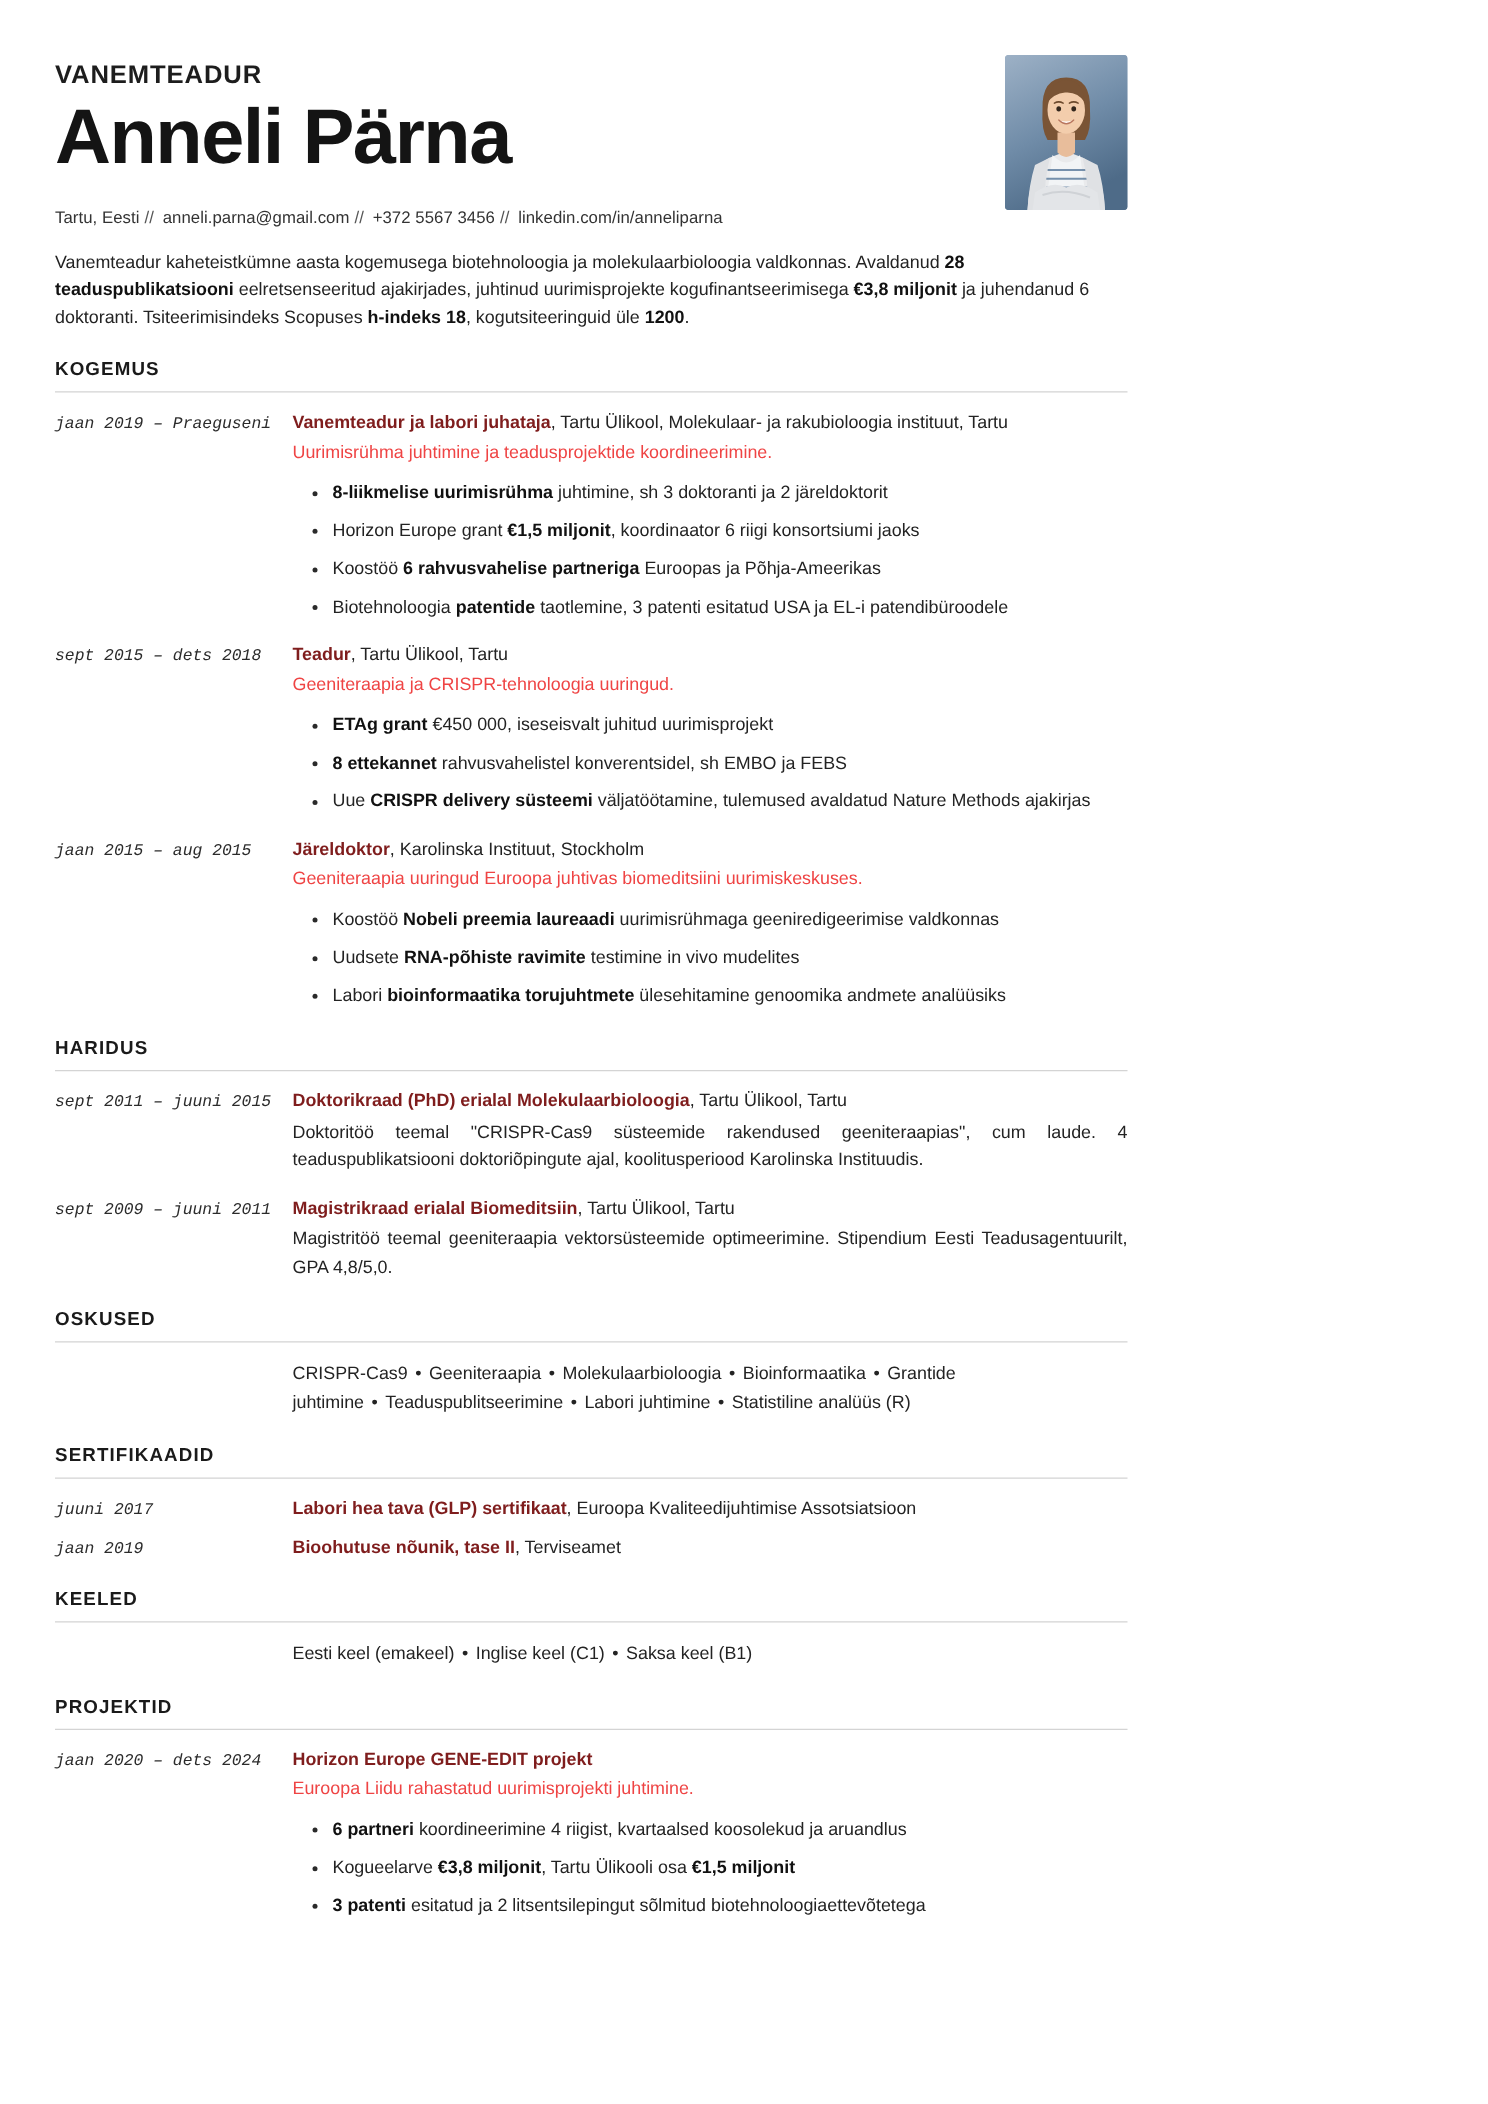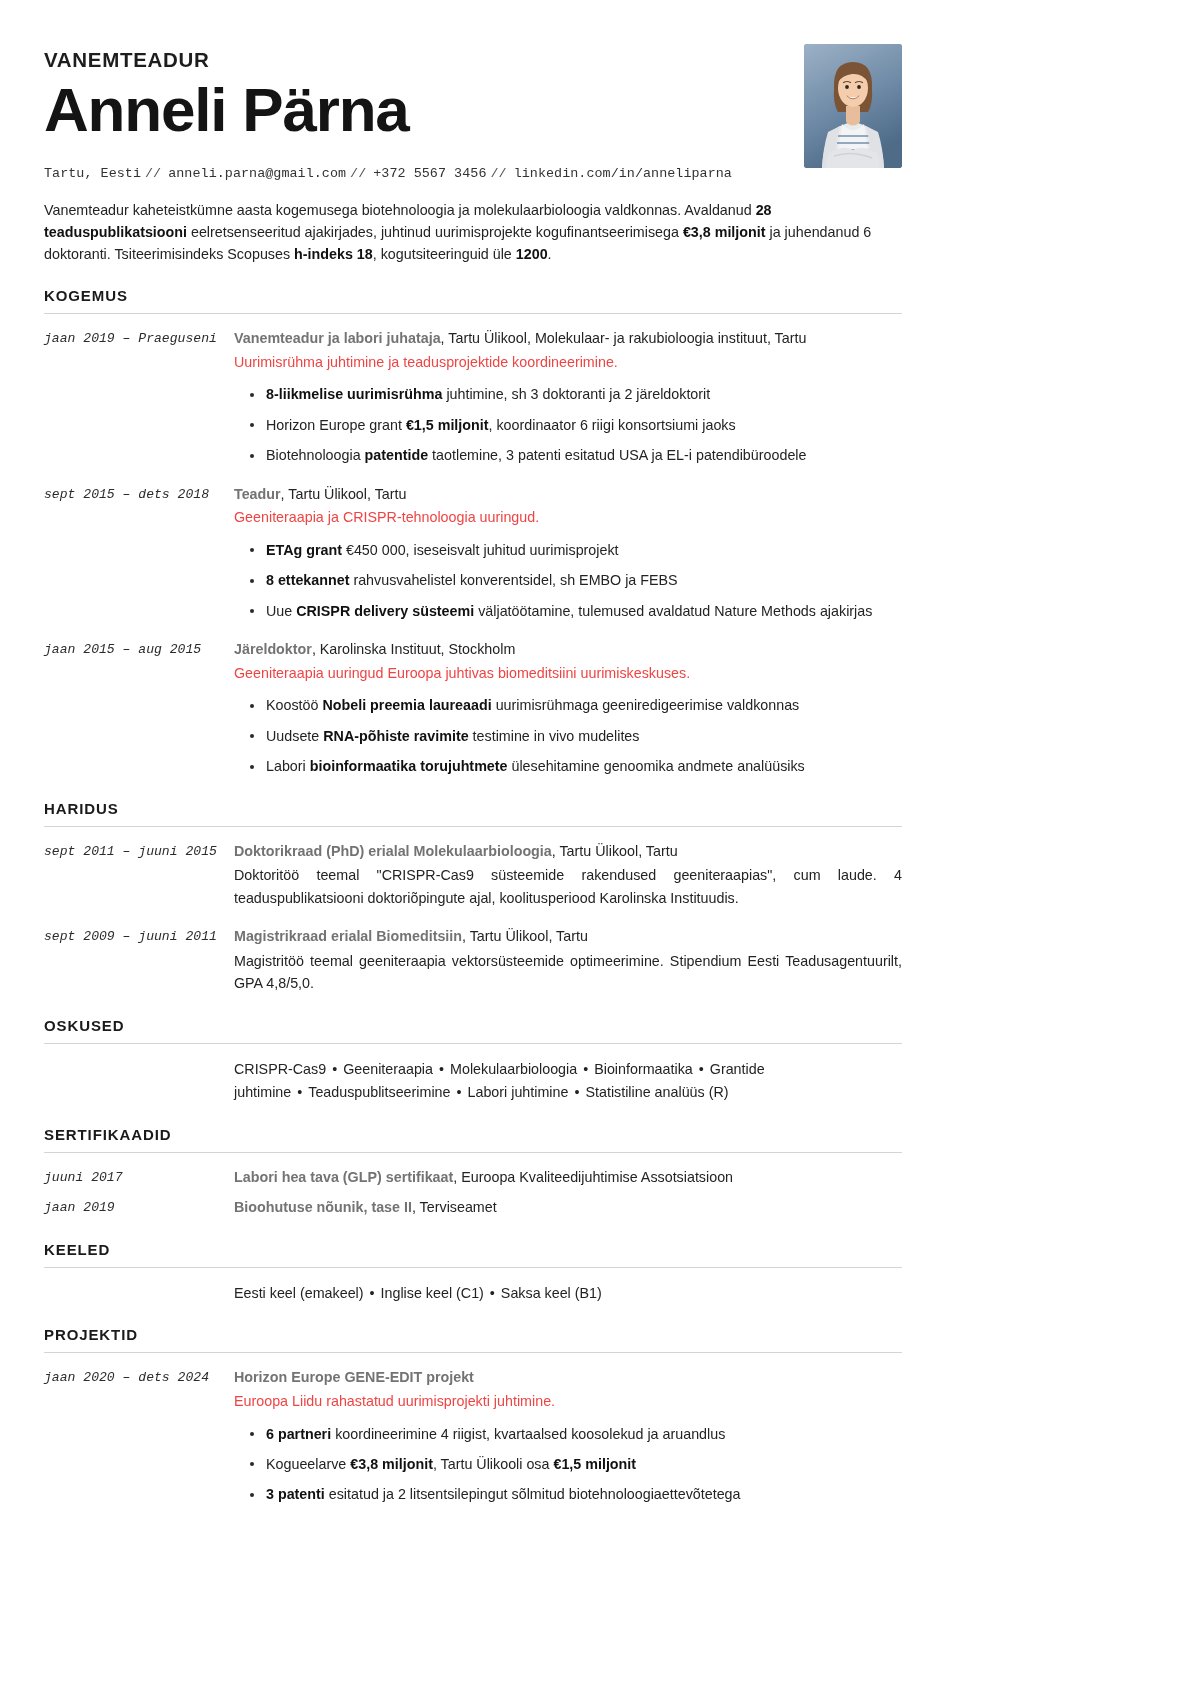--- a/index.html
+++ b/index.html
@@ -43,21 +43,20 @@
     letter-spacing: -1.2px;
     line-height: 1.12;
     margin: 0 0 20px 0;
     color: #141414;
   }
   .contact-line {
     font-size: 13.4px;
     color: #333;
     line-height: 1.5;
     letter-spacing: 0.05px;
-    font-family: Liberation Mono, monospace;
   }
   .contact-sep { padding: 0 7px 0 4px; color: #555; }
 
   .photo {
     width: 98px;
     height: 124px;
     flex: 0 0 auto;
     margin-left: 22px;
     border-radius: 3px;
     overflow: hidden;
@@ -108,21 +107,21 @@
     padding-top: 2px;
     line-height: 1.45;
     font-family: Liberation Mono, monospace;
   }
   .entry-body { flex: 1 1 auto; min-width: 0; }
   .entry-head {
     font-size: 14.3px;
     line-height: 1.5;
     color: #232323;
   }
-  .entry-head b { font-weight: 700; color: #737373; }
+  .entry-head b { font-weight: 700; color: #7f1d1d; }
   .entry-sub {
     font-size: 14.3px;
     line-height: 1.52;
     color: #ef4444;
     margin-top: 2px;
   }
   .entry-desc {
     font-size: 14.3px;
     line-height: 1.58;
     color: #232323;
@@ -237,20 +236,21 @@
     <div class="rule"></div>
     <div id="experience-list">
         <div class="entry">
           <div class="entry-date">jaan 2019 – Praeguseni</div>
           <div class="entry-body">
             <div class="entry-head"><b>Vanemteadur ja labori juhataja</b><span>, Tartu Ülikool, Molekulaar- ja rakubioloogia instituut, Tartu</span></div>
             <div class="entry-sub">Uurimisrühma juhtimine ja teadusprojektide koordineerimine.</div>
             <ul class="bullets">
               <li><b>8-liikmelise uurimisrühma</b><span> juhtimine, sh 3 doktoranti ja 2 järeldoktorit</span></li>
               <li><span>Horizon Europe grant </span><b>€1,5 miljonit</b><span>, koordinaator 6 riigi konsortsiumi jaoks</span></li>
+              <li><span>Koostöö </span><b>6 rahvusvahelise partneriga</b><span> Euroopas ja Põhja-Ameerikas</span></li>
               <li><span>Biotehnoloogia </span><b>patentide</b><span> taotlemine, 3 patenti esitatud USA ja EL-i patendibüroodele</span></li>
             </ul>
           </div>
         </div>
         <div class="entry">
           <div class="entry-date">sept 2015 – dets 2018</div>
           <div class="entry-body">
             <div class="entry-head"><b>Teadur</b><span>, Tartu Ülikool, Tartu</span></div>
             <div class="entry-sub">Geeniteraapia ja CRISPR-tehnoloogia uuringud.</div>
             <ul class="bullets">

